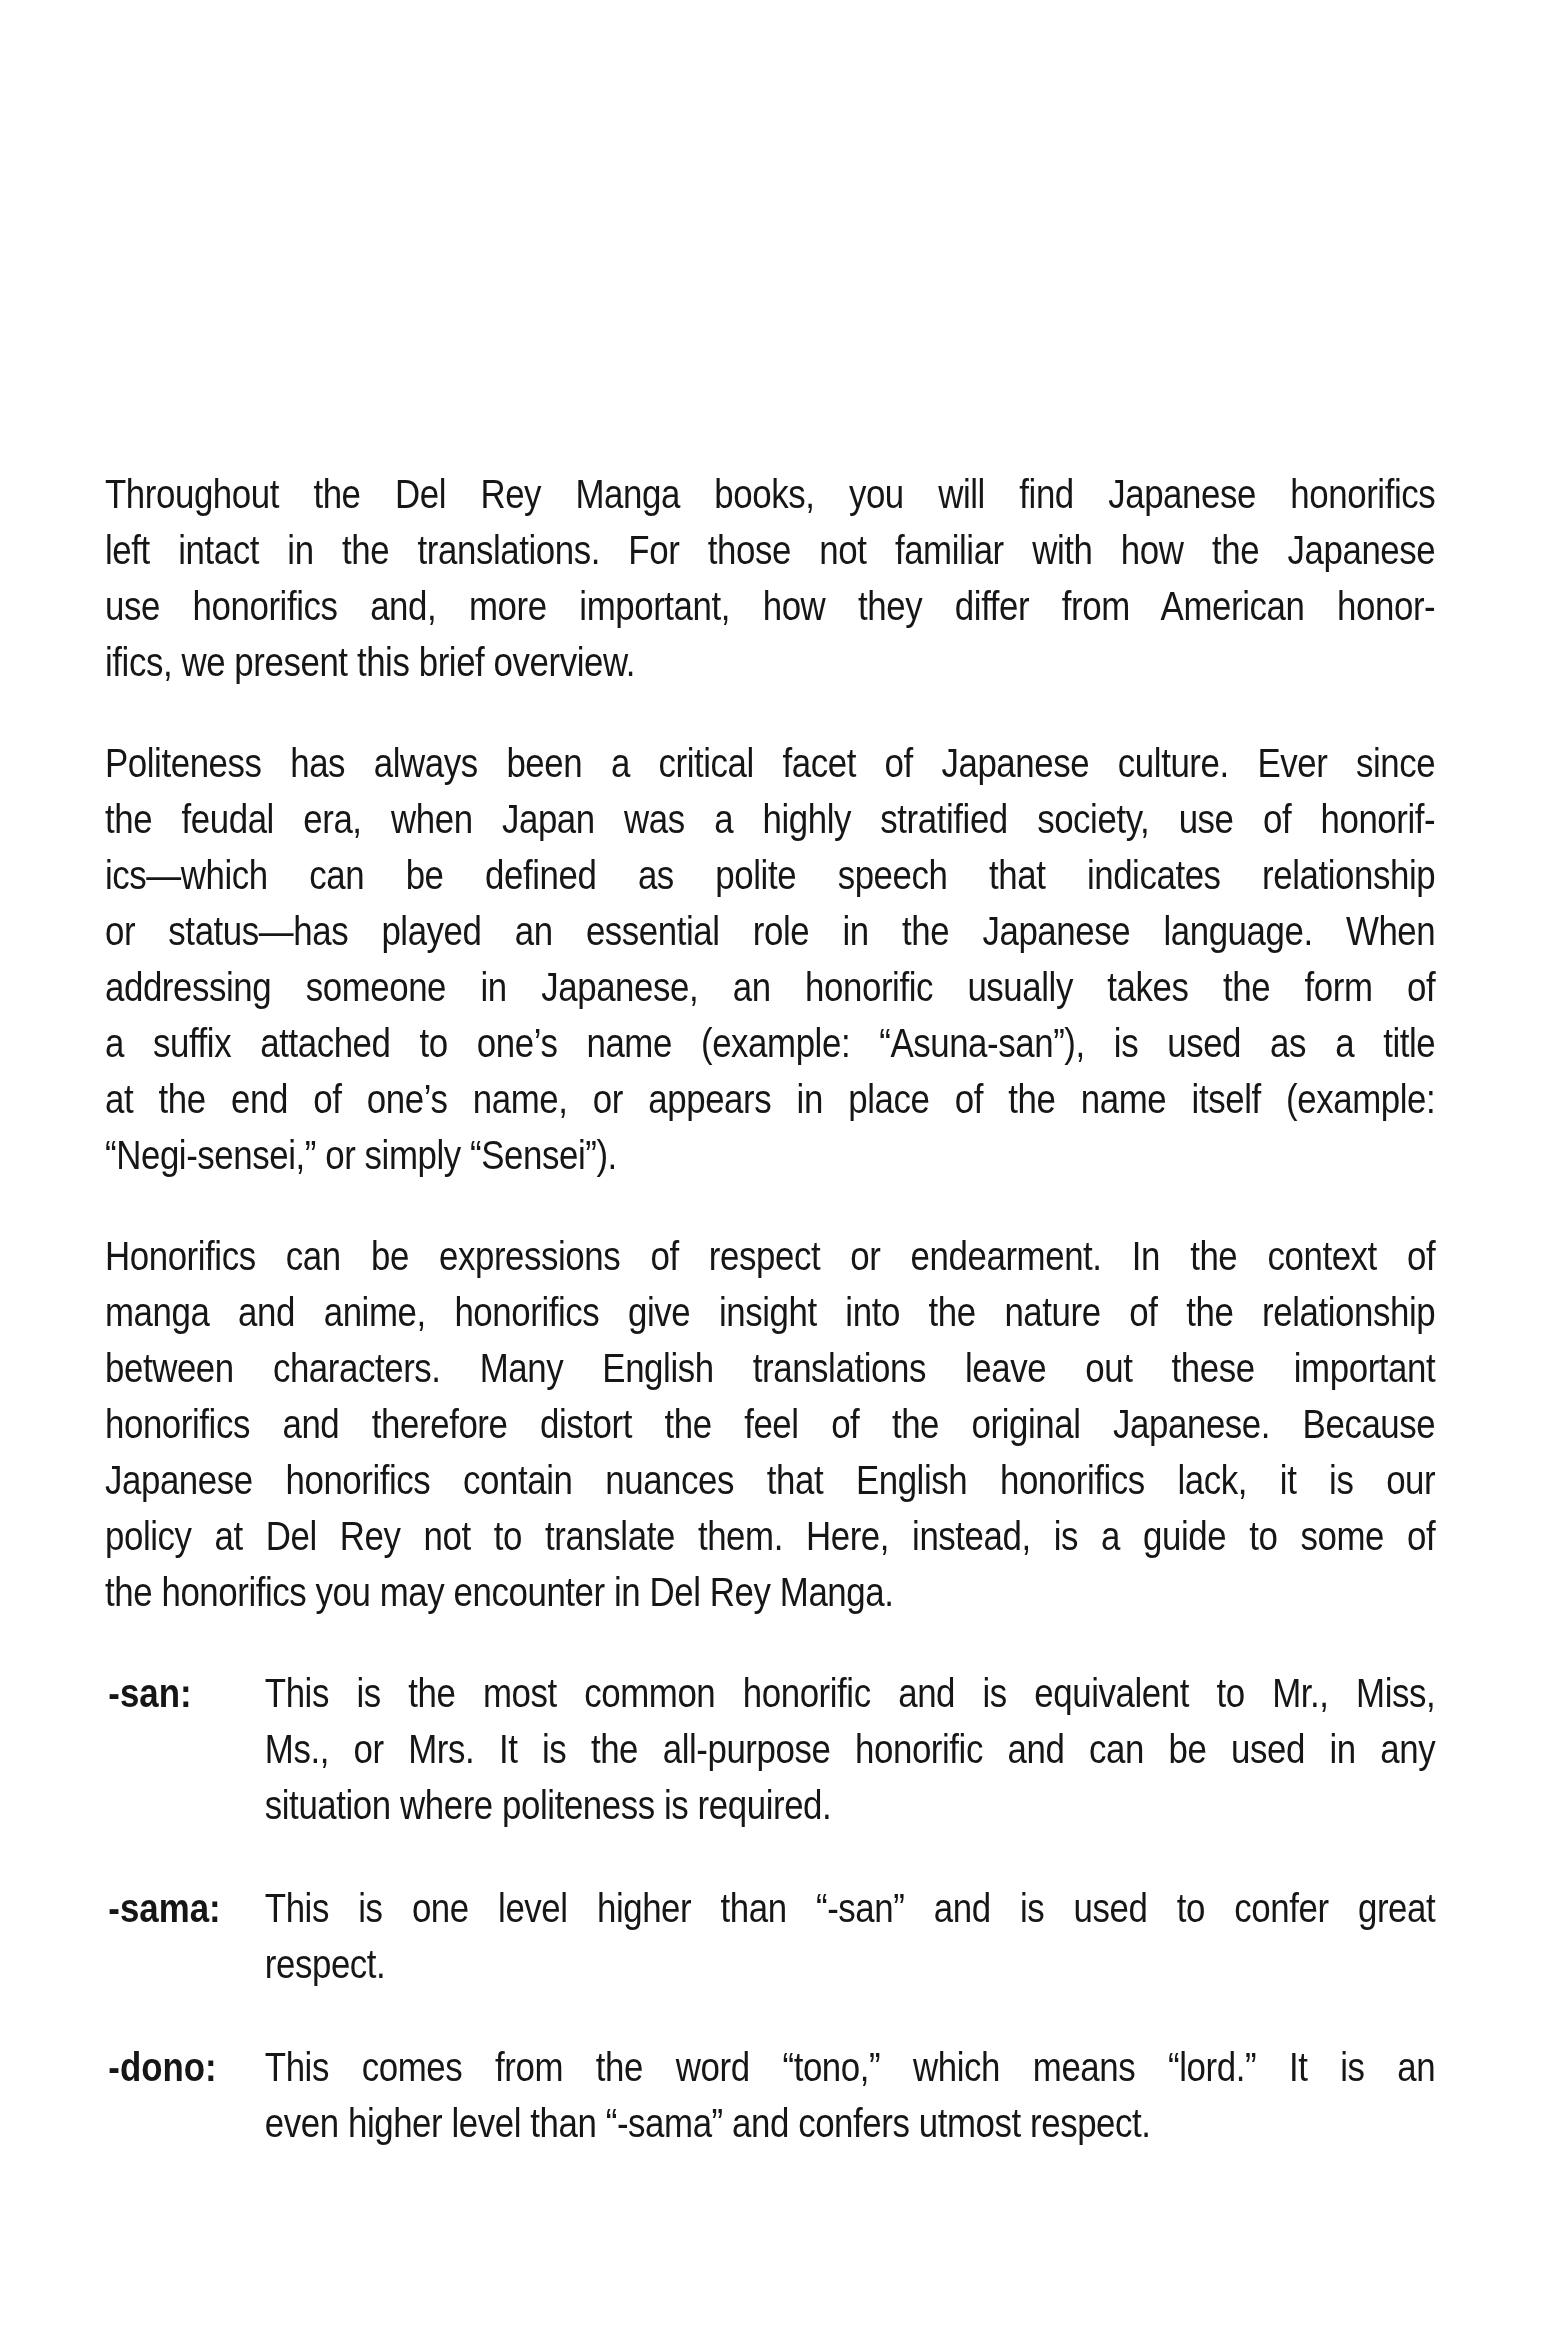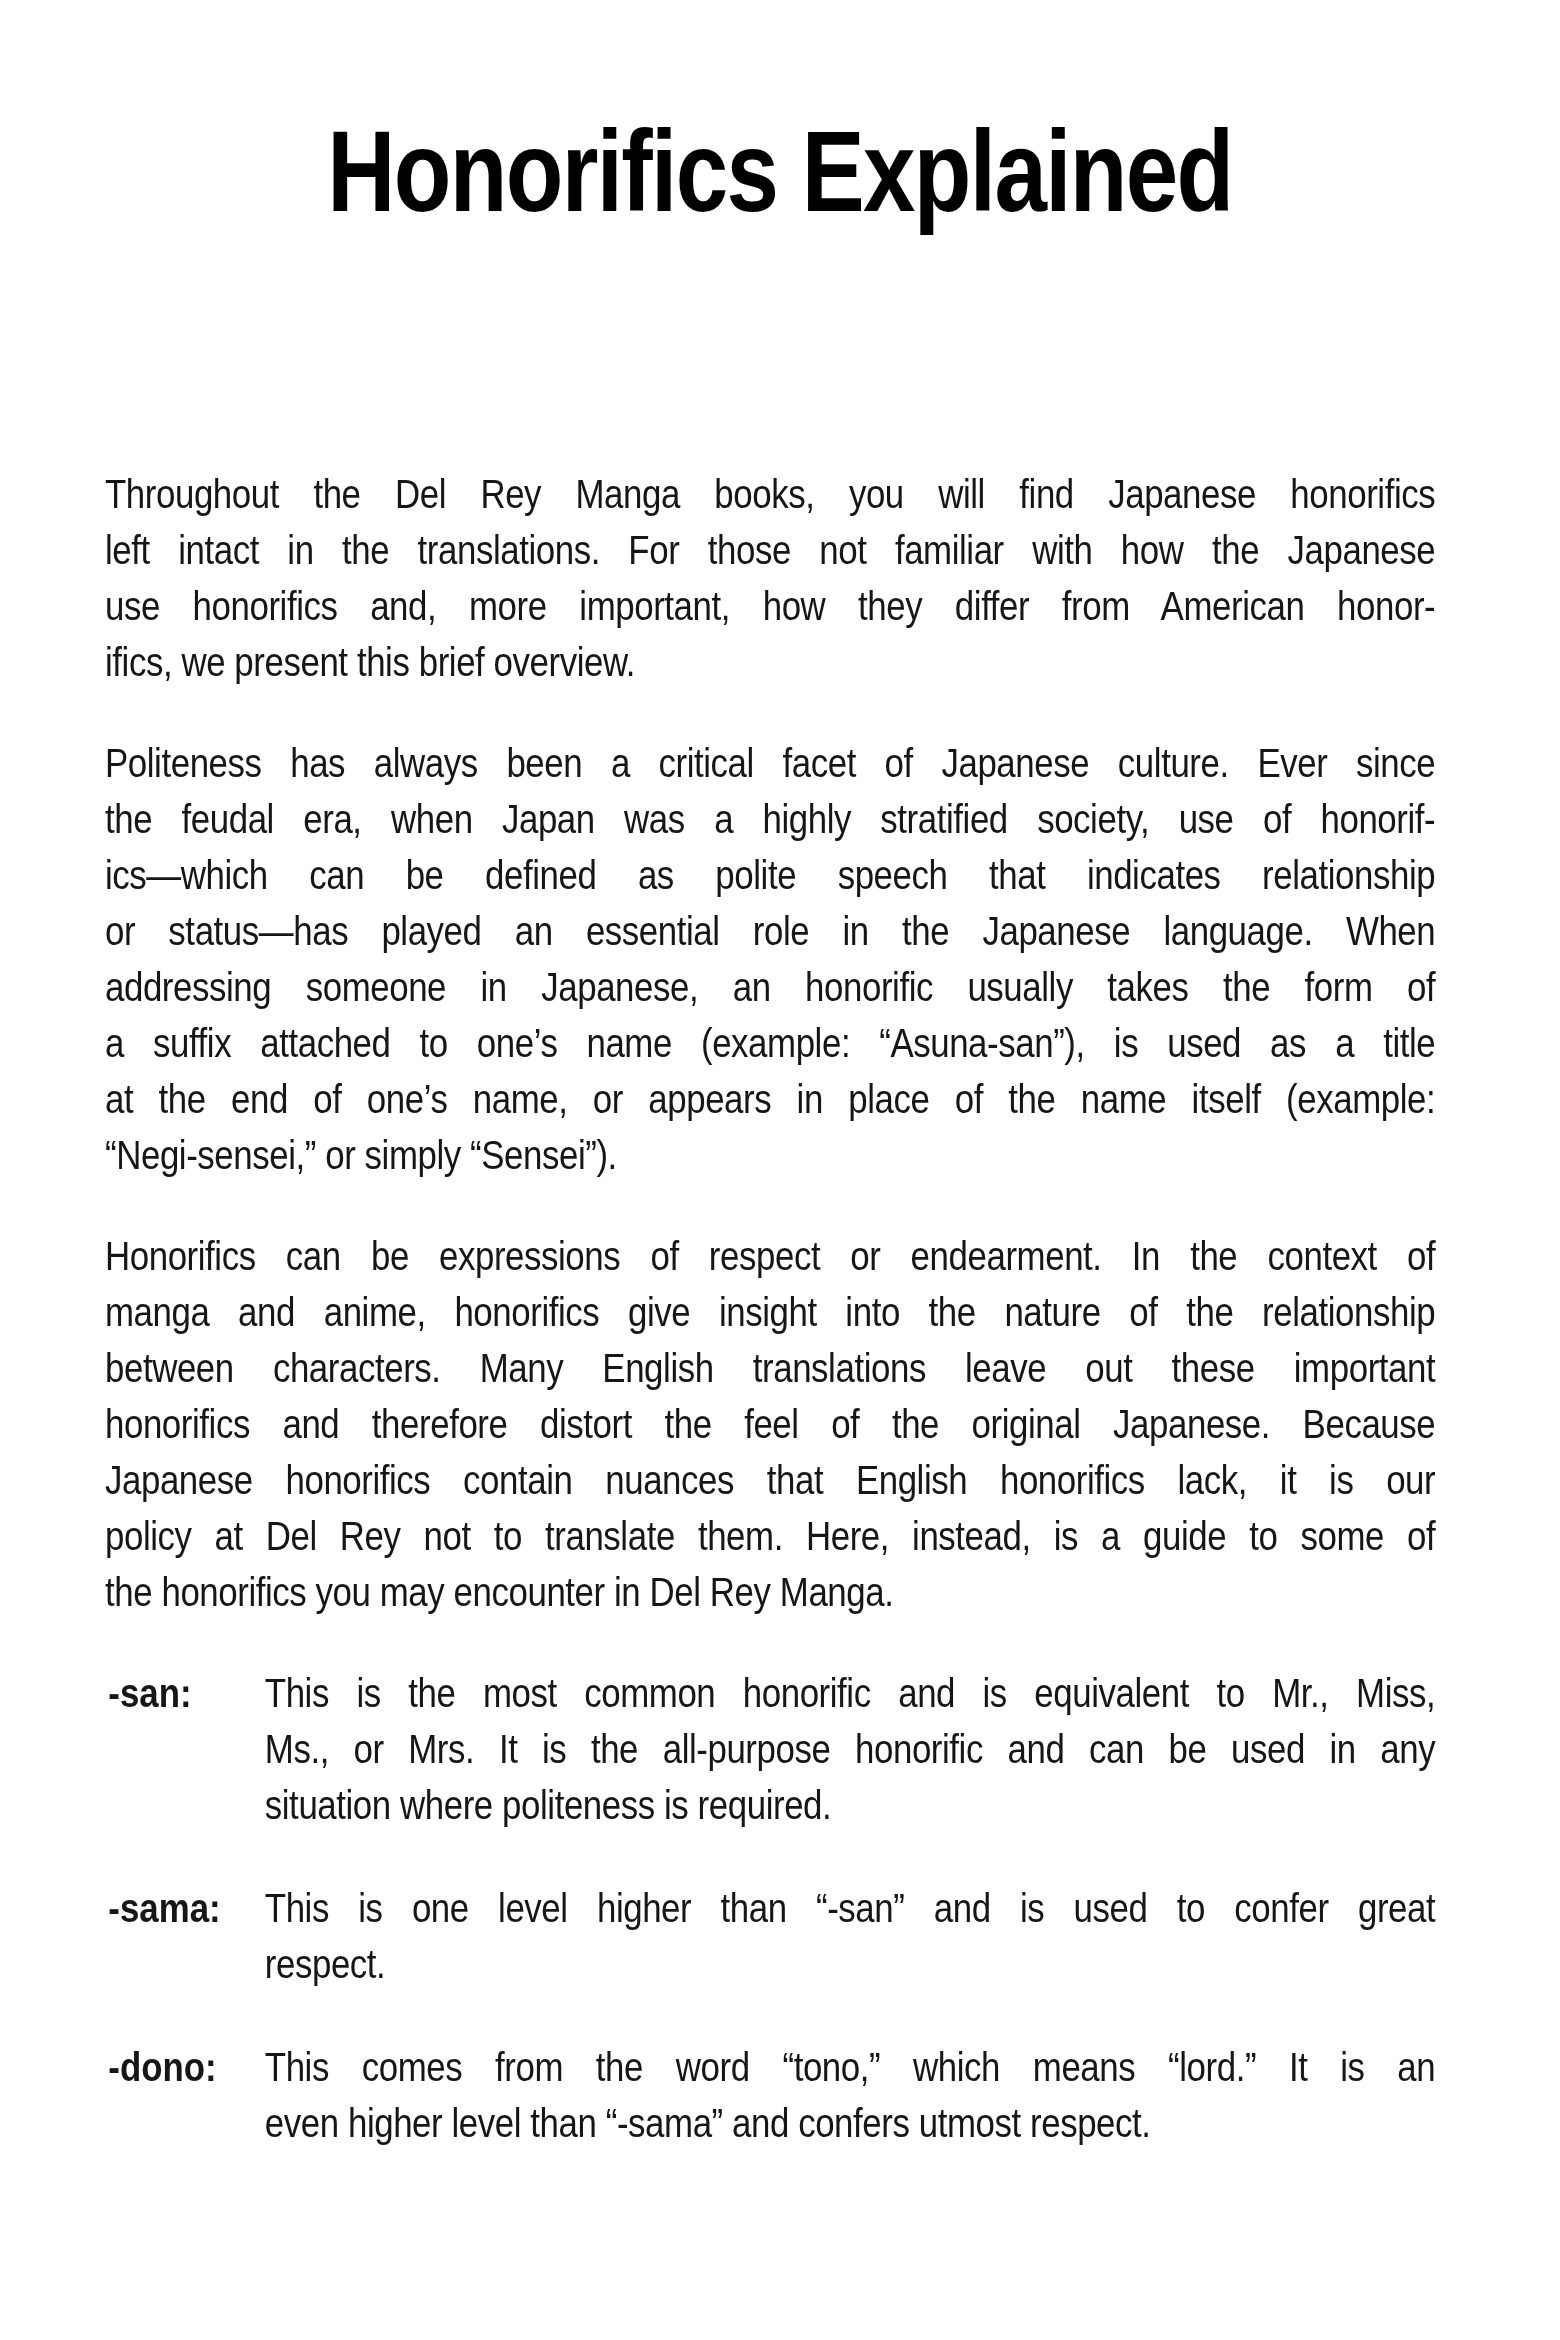--- a/index.html
+++ b/index.html
@@ -75,21 +75,20 @@
   }
   .def-body {
     margin-left: 188px;
   }
 </style>
 </head>
 <body>
 
 <div class="page">
 
-  <h1 class="title"><span class="title-inner">Honorifics Explained</span></h1>
 
   <div class="content">
 
     <div class="para">
       <div class="line">Throughout the Del Rey Manga books, you will find Japanese honorifics</div>
       <div class="line">left intact in the translations. For those not familiar with how the Japanese</div>
       <div class="line">use honorifics and, more important, how they differ from American honor-</div>
       <div class="line last">ifics, we present this brief overview.</div>
     </div>
 

